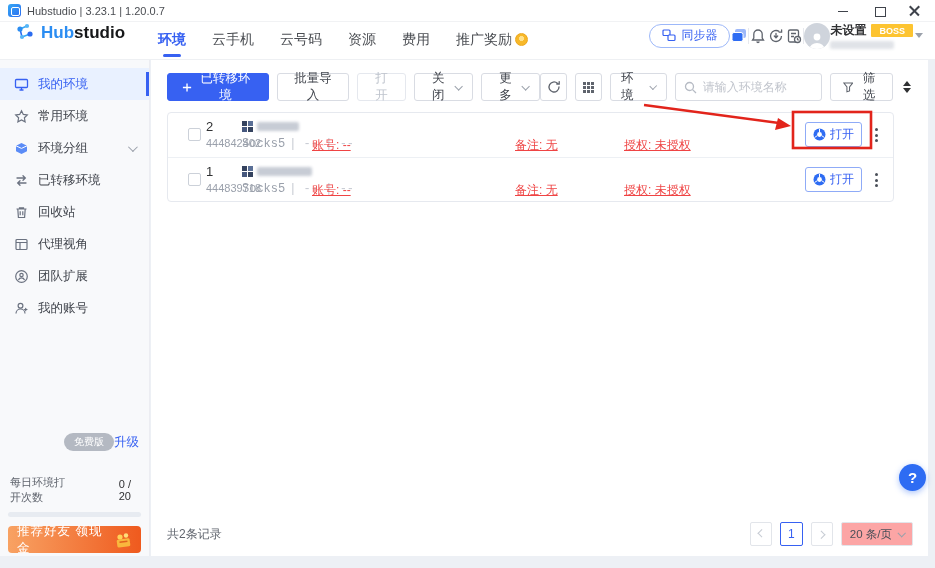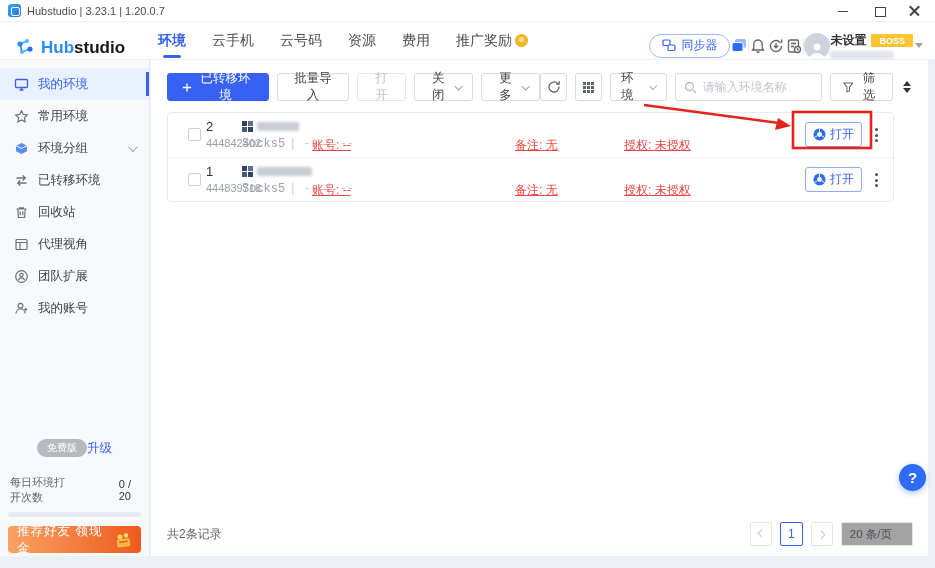--- a/index.html
+++ b/index.html
@@ -18,21 +18,21 @@
     border:1.4px solid #fff; border-radius:2px;}
   .tb-title { font-size:11px; color:#4a4d52; }
   .win-controls { margin-left:auto; display:flex; align-items:center; gap:24px; padding-right:6px;}
   .wc { width:12px; height:12px; position:relative; cursor:pointer;}
   .wc-min::after{content:""; position:absolute; left:1px; top:6px; width:10px; height:1.5px; background:#3f434b;}
   .wc-max::after{content:""; position:absolute; left:1.5px; top:2px; width:9px; height:8px; border:1.2px solid #3f434b;}
   .wc-close::before,.wc-close::after{content:""; position:absolute; left:-1px; top:5px; width:13px; height:1.5px; background:#3f434b;}
   .wc-close::before{transform:rotate(45deg);} .wc-close::after{transform:rotate(-45deg);}
   
   .header { position:absolute; top:22px; left:0; width:935px; height:38px; background:#fff;
-    border-bottom:1px solid #eef0f3; display:flex; align-items:flex-end; z-index:4;}
+    border-bottom:1px solid #eef0f3; display:flex; align-items:flex-start; z-index:4;}
   .brand { display:flex; align-items:center; margin-left:14px; width:130px;}
   .brand-name { font-size:17px; font-weight:bold; margin-left:5px;}
   .brand-hub { color:#2b8df2;} .brand-studio { color:#17181a;}
   .nav { display:flex; align-items:center; gap:26px; margin-left:14px;}
   .nav-item { font-size:14px; color:#4a4d52; cursor:pointer; position:relative; padding:9px 0;}
   .nav-item.active { color:#3761F2; font-weight:bold;}
   .nav-item.active::after { content:""; position:absolute; left:50%; transform:translateX(-50%);
     bottom:1px; width:18px; height:3px; border-radius:2px; background:#3761F2;}
   .nav-coin { display:inline-block; width:13px; height:13px; border-radius:50%;
     background:radial-gradient(circle at 50% 42%,#ffe08a 0 30%,#f7b829 32% 100%);
@@ -63,21 +63,21 @@
   .side-item { height:32px; display:flex; align-items:center; gap:9px; padding:0 14px;
     font-size:12.5px; color:#3f434b; cursor:pointer; position:relative;}
   .side-item.active { background:#e9f1ff; color:#3761F2;}
   .side-item.active::after { content:""; position:absolute; right:0; top:4px; bottom:4px; width:3px; background:#3761F2;}
   .side-icon { width:15px; height:15px; flex:0 0 15px; color:#6b7280; display:flex; align-items:center;}
   .side-item.active .side-icon { color:#3761F2;}
   .side-icon.blue { color:#5b8cf7;}
   .side-chev { margin-left:auto; width:7px; height:7px; border-right:1.4px solid #9ba1ab;
     border-bottom:1.4px solid #9ba1ab; transform:rotate(45deg) translateY(-2px);}
   .sidebar-bottom { position:absolute; left:8px; right:8px; bottom:3px;}
-  .plan-row { display:flex; align-items:center; justify-content:center; margin-bottom:18px; padding:0 2px;}
+  .plan-row { display:flex; align-items:center; justify-content:flex-end; margin-bottom:24px; padding:0 2px;}
   .plan-badge { background:#b4b9c2; color:#fff; font-size:10px; padding:2px 10px; border-radius:9px;}
   .upgrade-link { color:#3761F2; font-size:12.5px; cursor:pointer;}
   .quota-row { display:flex; align-items:center; justify-content:space-between; margin-bottom:7px; padding:0 2px;}
   .quota-label { font-size:11px; color:#5f646d;}
   .quota-value { font-size:11px; color:#303133;margin-left:44px;}
   .progress { height:5px; border-radius:3px; background:#e7ebf1; margin-bottom:9px; overflow:hidden;}
   .progress-fill { width:0%; height:100%; background:#3761F2;}
   .promo { height:27px; border-radius:4px; background:linear-gradient(90deg,#f8a263,#ef5a1e);
     color:#fff; font-size:12.5px; font-weight:normal; display:flex; align-items:center;
     padding:0 6px 0 9px; letter-spacing:1px; cursor:pointer;}
@@ -133,21 +133,21 @@
   .list-footer { position:absolute; left:16px; right:15px; bottom:10px; display:flex; align-items:center;}
   .total-text { font-size:12px; color:#5f646d;}
   .pager { margin-left:auto; display:flex; align-items:center; gap:8px;}
   .pg-btn { width:22px; height:24px; border:1px solid #e2e5ea; border-radius:2px; background:#fff;
     display:flex; align-items:center; justify-content:center; cursor:pointer;}
   .pg-chev { width:6px; height:6px; border-right:1.4px solid #c7ccd4; border-bottom:1.4px solid #c7ccd4;}
   .pg-prev .pg-chev { transform:rotate(135deg) translate(-1px,0);}
   .pg-next .pg-chev { transform:rotate(-45deg) translate(-1px,0);}
   .pg-page { width:23px; height:24px; border:1px solid #3761F2; color:#3761F2; border-radius:2px;
     background:#fff; font-size:12px; display:flex; align-items:center; justify-content:center; cursor:pointer;}
-  .pg-size { height:24px; padding:0 8px; border:1px solid #e2e5ea; border-radius:2px; background:#a3a3a3;
+  .pg-size { height:24px; padding:0 8px; border:1px solid #e2e5ea; border-radius:2px; background:#fca5a5;
     font-size:11.5px; color:#4a4f58; display:flex; align-items:center; gap:6px; cursor:pointer;}
   .pg-size .chev { border-color:#9ba1ab;}
   
   .help-fab { position:absolute; left:899px; top:464px; width:27px; height:27px; border-radius:50%;
     background:#2e6cf3; color:#fff; font-size:15px; font-weight:bold; display:flex; align-items:center;
     justify-content:center; box-shadow:0 2px 6px rgba(46,108,243,.4); cursor:pointer; z-index:6;}
   .annotation { position:absolute; top:0; left:0; z-index:40; pointer-events:none;}
   svg { display:block; }
 </style>
 </head>

